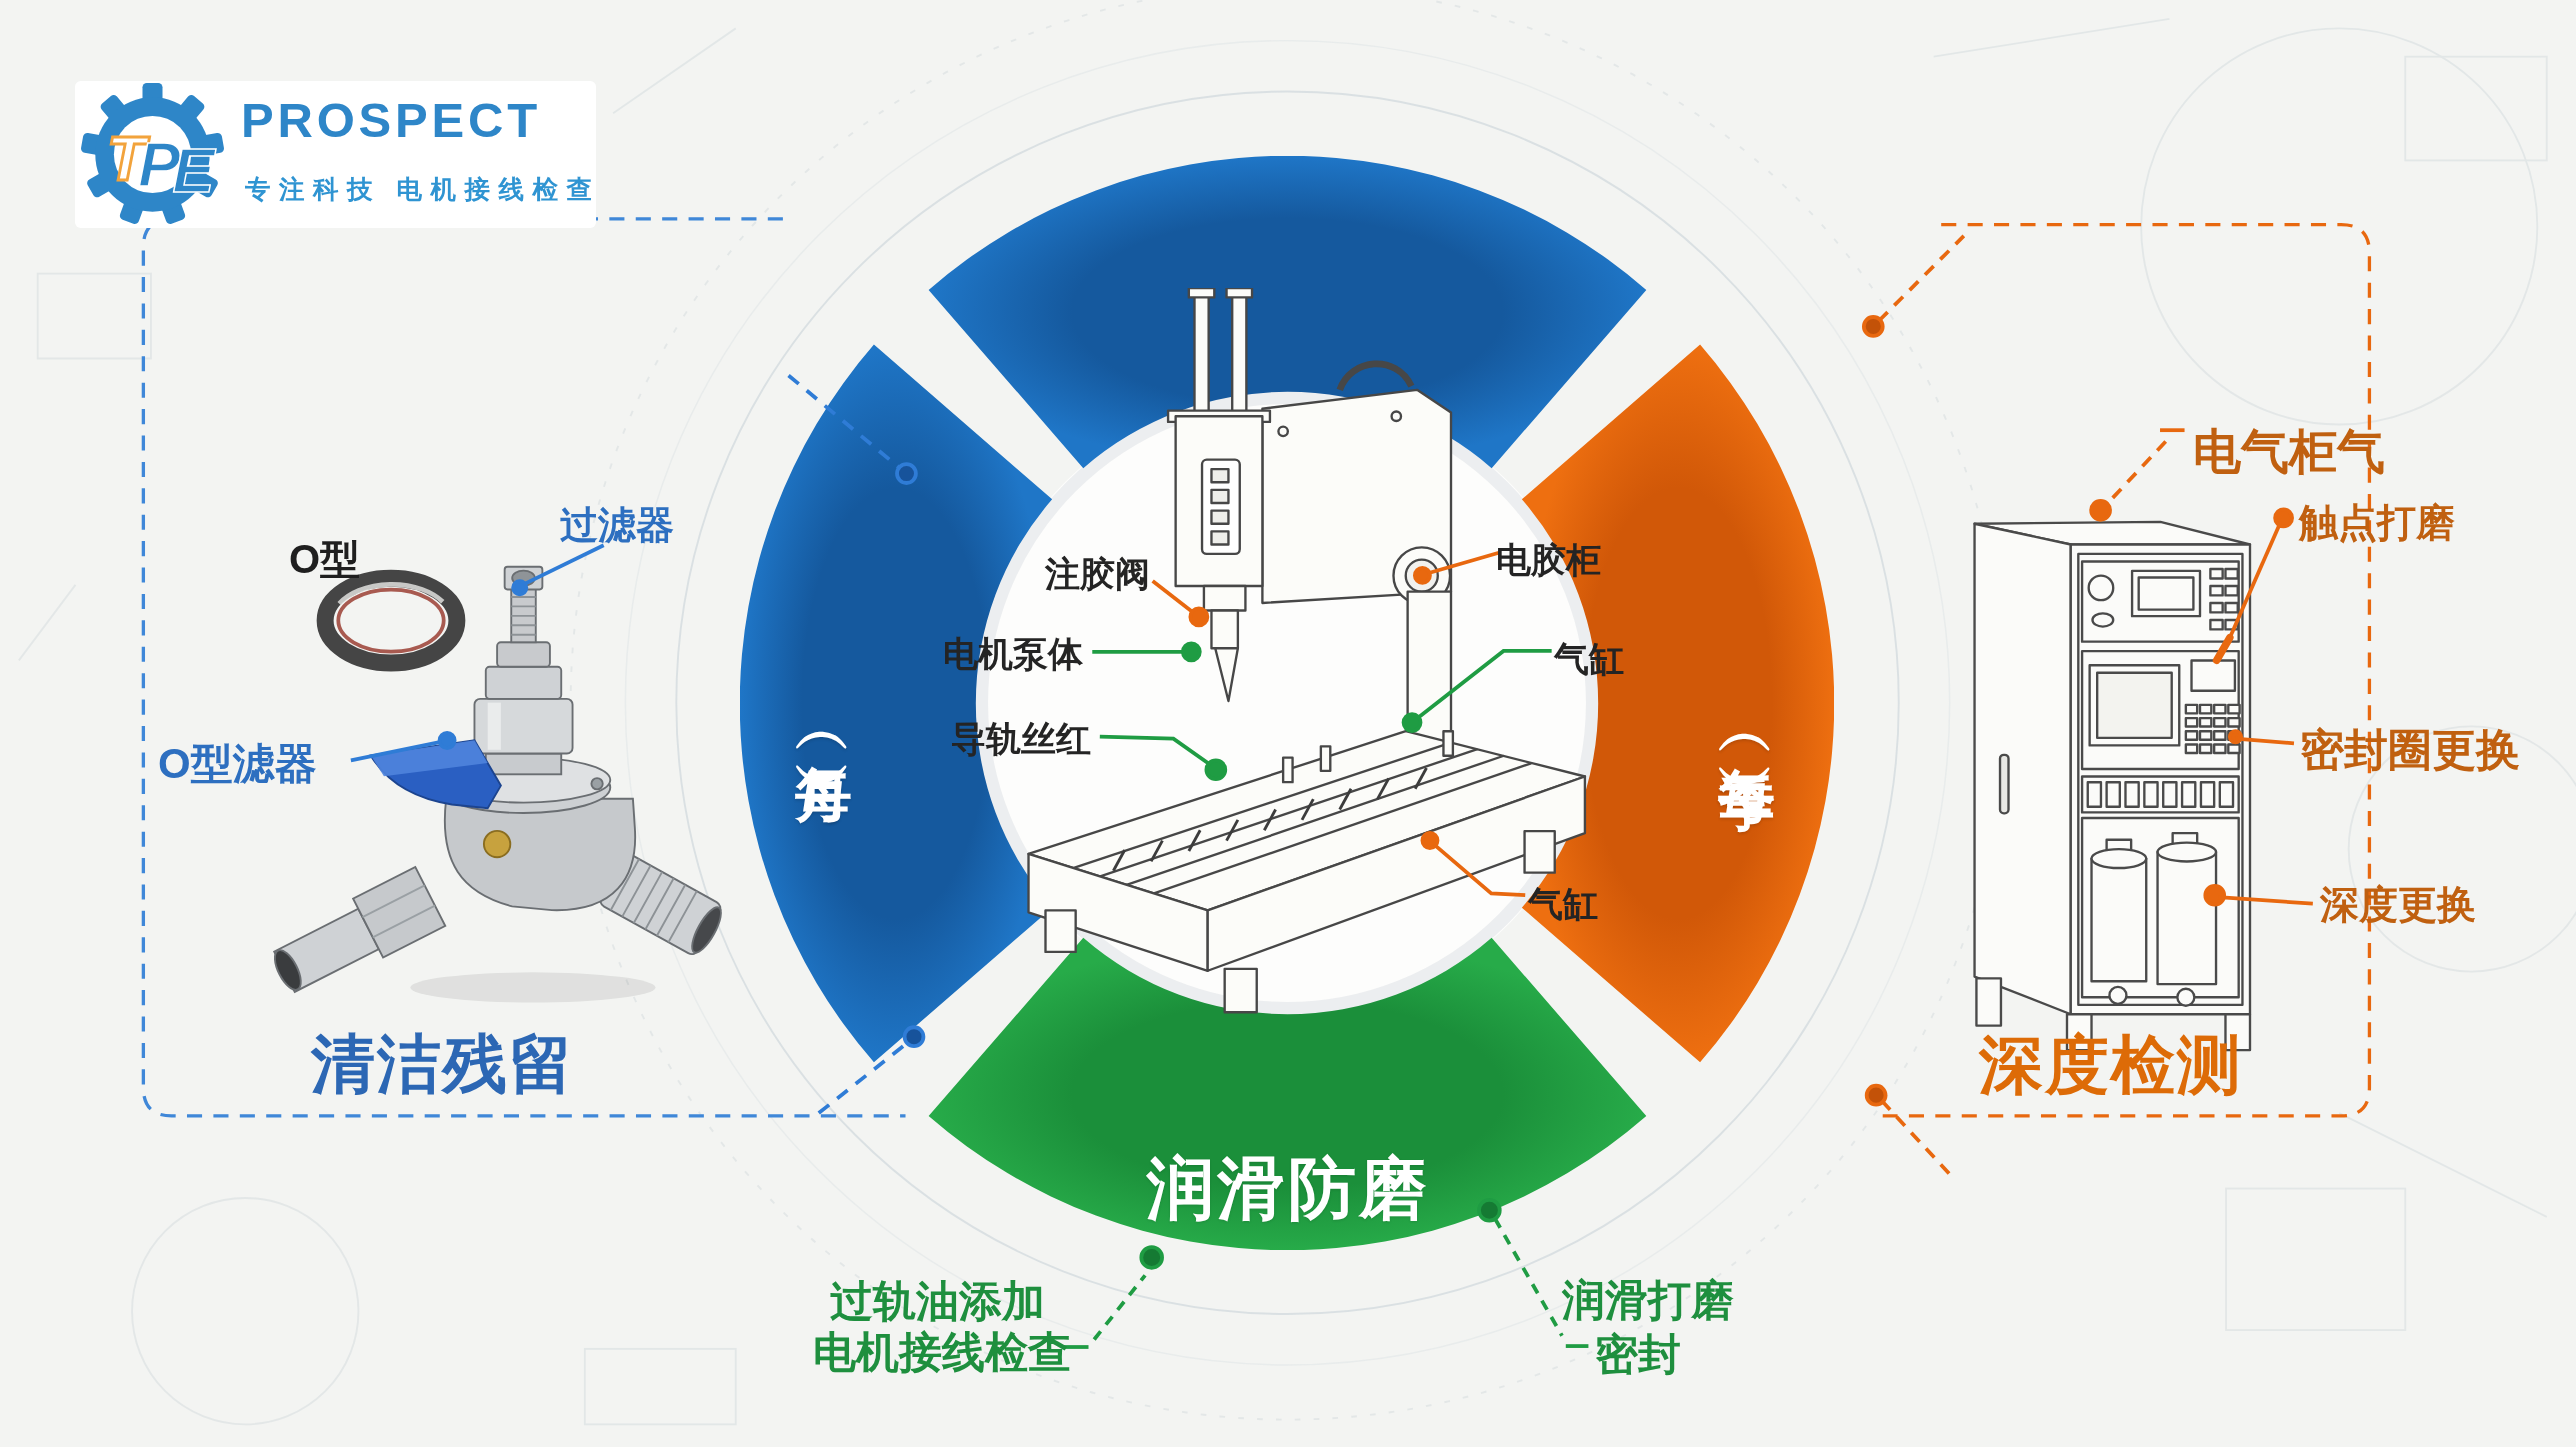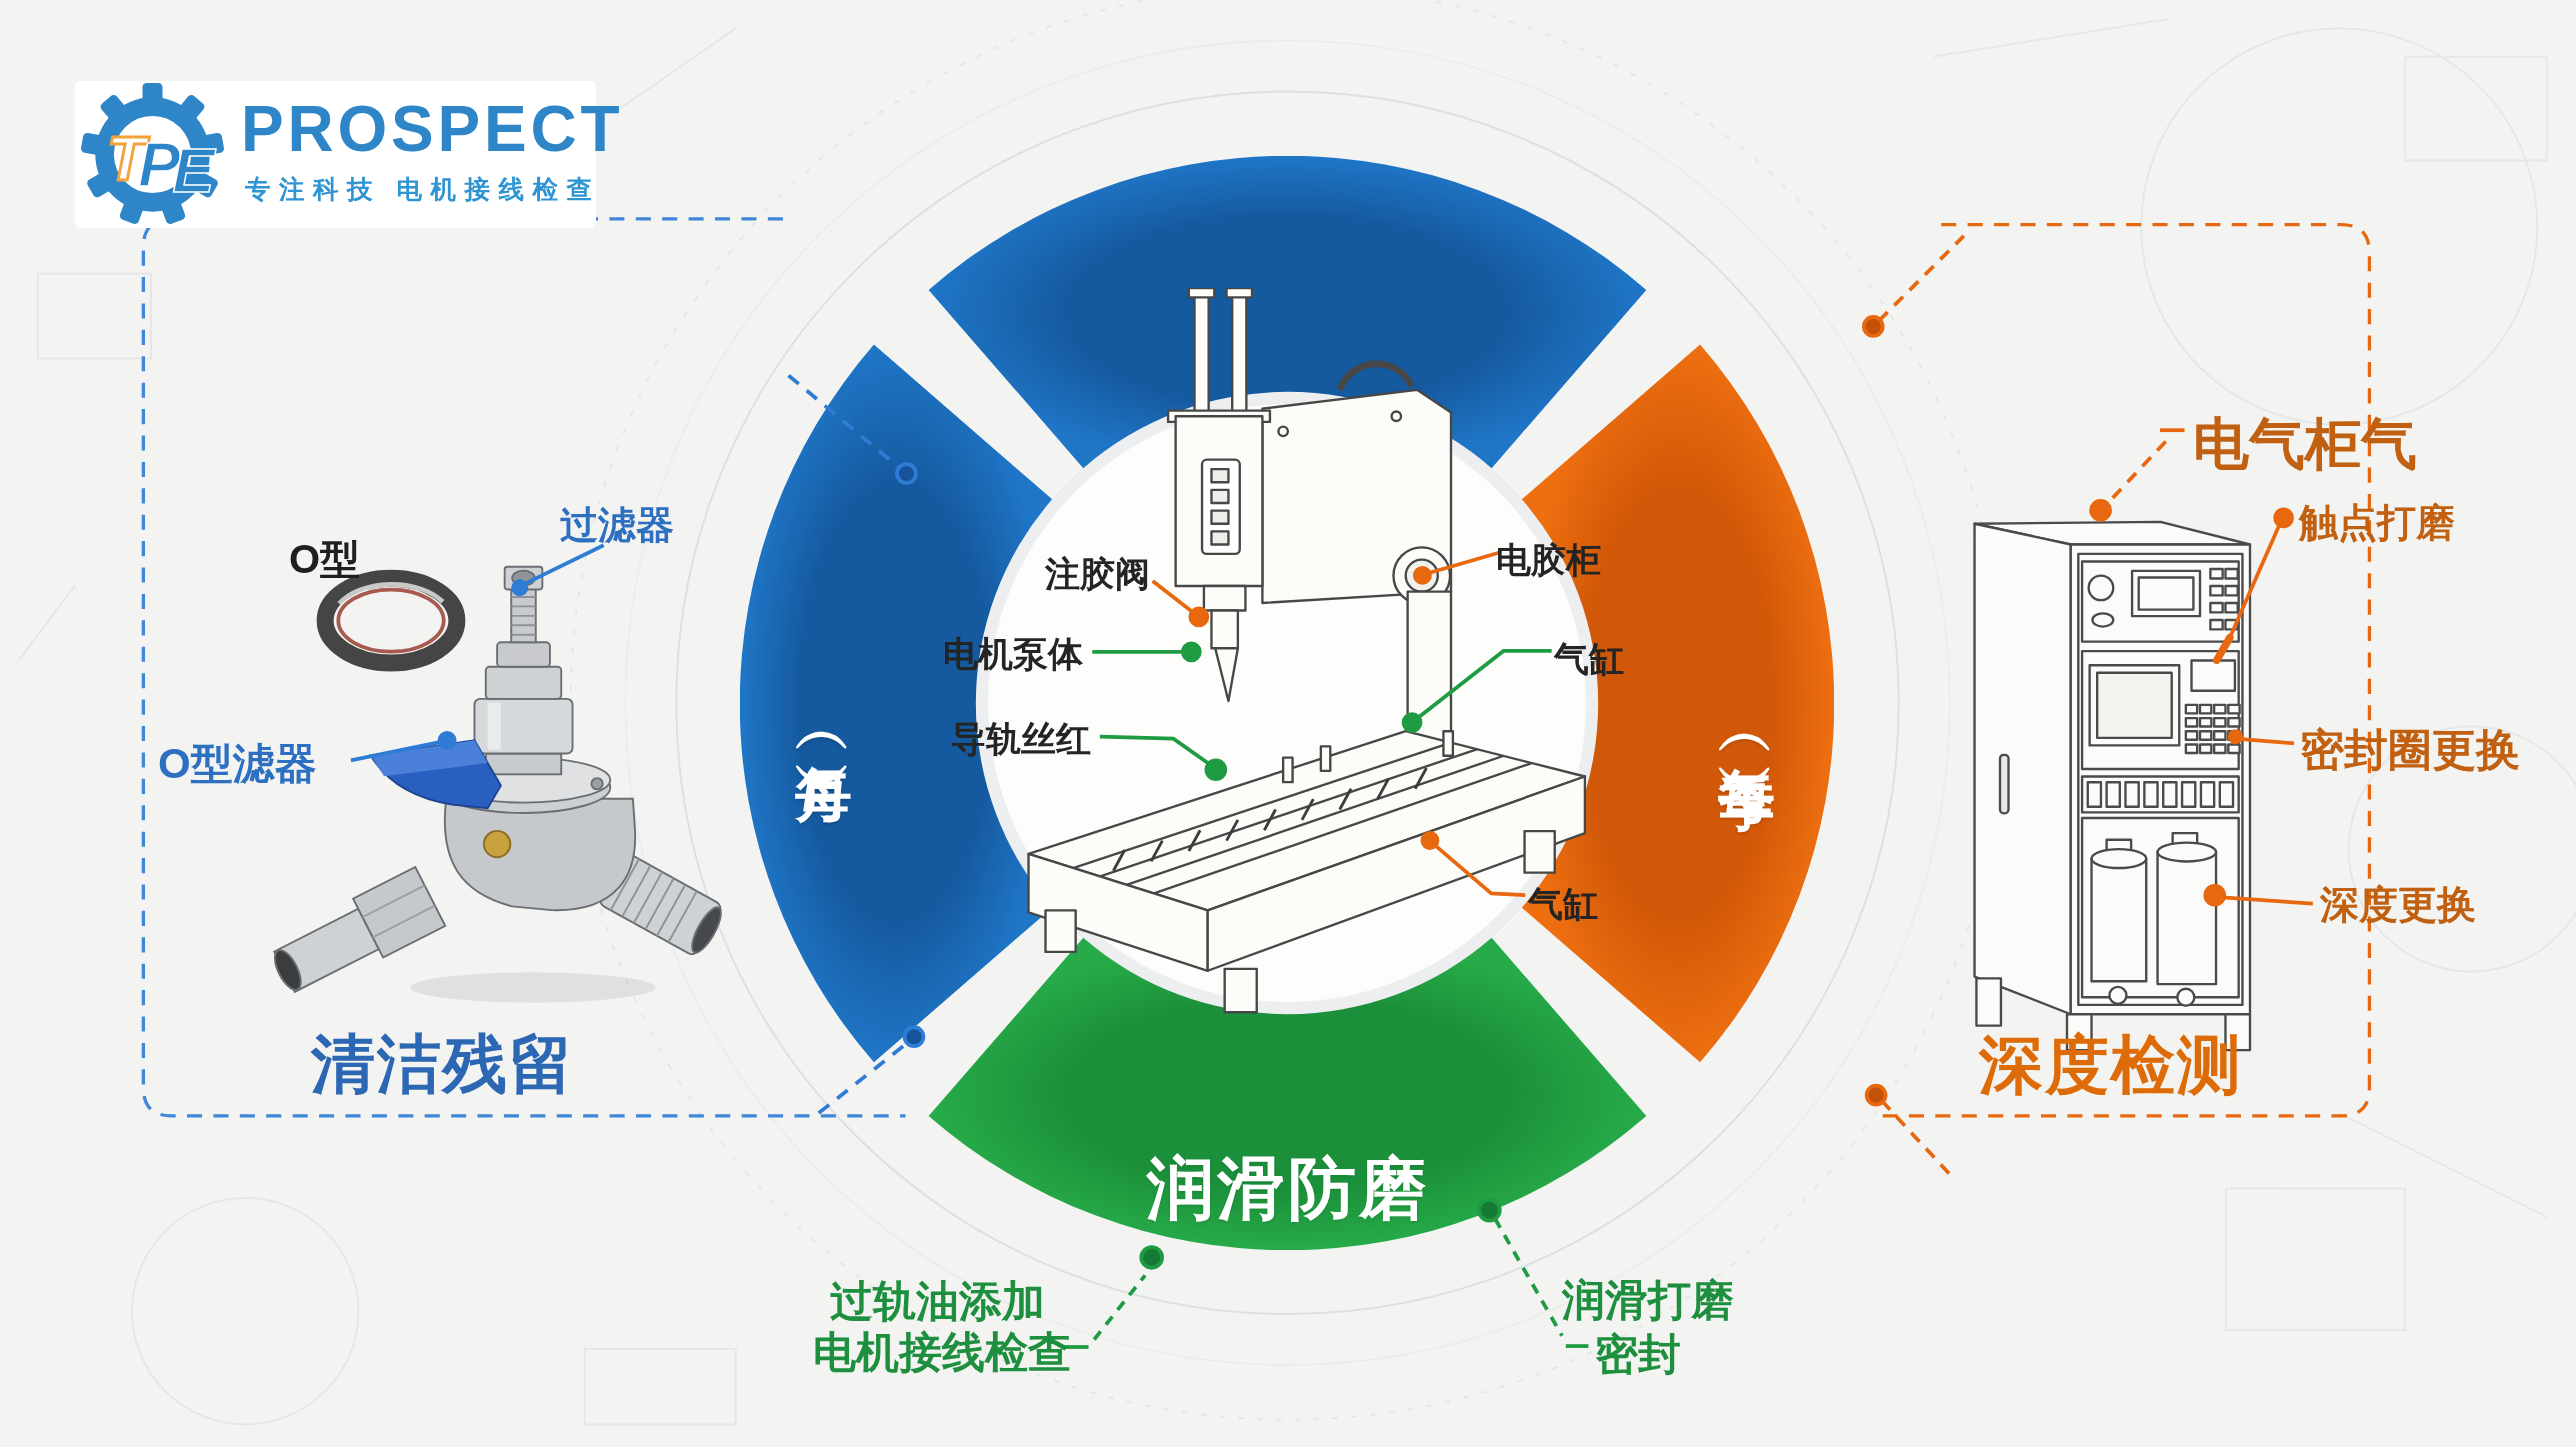--- a/index.html
+++ b/index.html
@@ -21,34 +21,34 @@
   #co-dianjiaogui{left:1496px;top:537px;}
   #co-qigang-top{left:1554px;top:636px;}
   #co-qigang-bottom{left:1528px;top:881px;}
   
   #lp-oxing{position:absolute;left:289px;top:532px;font-size:40px;font-weight:600;color:#1f1f1f;text-align:right;}
   #lp-guolvqi{position:absolute;left:560px;top:500px;font-size:38px;font-weight:700;color:#2d6fc0;}
   #lp-oxinglvqi{position:absolute;left:158px;top:736px;font-size:42px;font-weight:700;color:#2d6fc0;}
   #lp-title{position:absolute;left:311px;top:1021px;font-size:64px;font-weight:800;color:#2c67b4;letter-spacing:1.9px;}
   
   .orange-lbl{position:absolute;font-weight:700;color:#c06010;white-space:nowrap;}
-  #rp-dianqiguiqi{left:2193px;top:407px;font-size:56px;}
+  #rp-dianqiguiqi{left:2193px;top:420px;font-size:48px;}
   #rp-chudiandamo{left:2299px;top:496px;font-size:39px;}
   #rp-mifengquan{left:2300px;top:721px;font-size:44px;}
   #rp-shendu{left:2320px;top:878px;font-size:39px;}
   #rp-title{position:absolute;left:1979px;top:1022px;font-size:64px;font-weight:800;color:#dd6b07;letter-spacing:1.9px;}
   
   .green-note{position:absolute;font-size:43px;font-weight:700;color:#1e8f3e;white-space:nowrap;text-align:right;}
   #bn-l1{left:830px;top:1273px;}
   #bn-l2{left:813px;top:1324px;}
   #bn-r1{left:1562px;top:1272px;}
   #bn-r2{left:1595px;top:1326px;}
   
   #logo{position:absolute;left:75px;top:81px;width:521px;height:147px;background:#ffffff;border-radius:5.7px;}
-  #logo-name{position:absolute;left:166px;top:11.3px;font-size:64px;font-weight:800;color:#2e86c8;letter-spacing:3.8px;}
+  #logo-name{position:absolute;left:166px;top:11.3px;font-size:49px;font-weight:800;color:#2e86c8;letter-spacing:3.8px;}
   #logo-tagline{position:absolute;left:170px;top:91px;font-size:25.5px;font-weight:700;color:#2f94d2;letter-spacing:8.5px;white-space:nowrap;}
 </style>
 </head>
 <body>
 
 <div class="canvas">
 
   <svg class="abs" style="left:0;top:0" width="2576" height="1448" viewBox="0 0 2731 1535">
     <circle cx="1365" cy="745" r="648" stroke="#ccd5da" stroke-width="2" fill="none" opacity="0.65"></circle>
     <circle cx="1365" cy="745" r="702" stroke="#dde3e6" stroke-width="1.5" fill="none" opacity="0.5"></circle>

